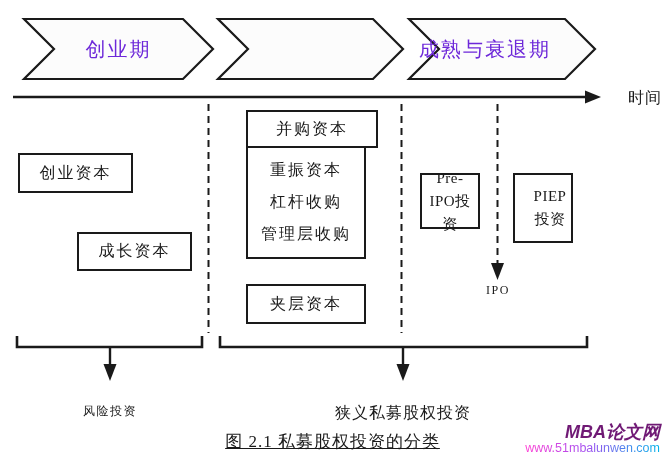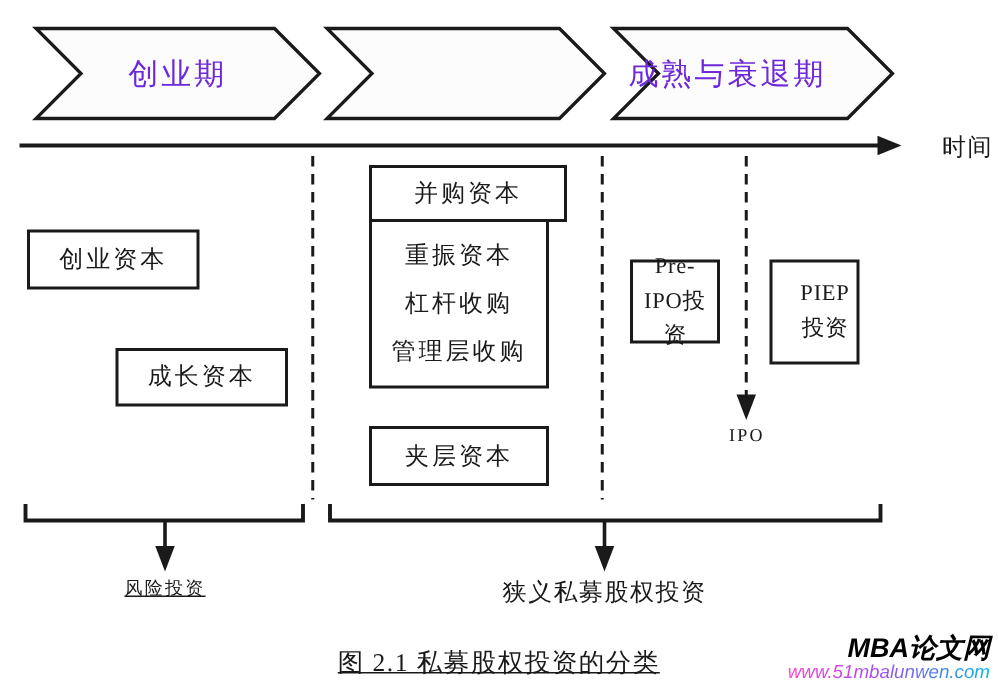--- a/index.html
+++ b/index.html
@@ -61,25 +61,25 @@
   }
 
   #watermark {
     position: absolute;
     right: 5px; top: 423px;
     text-align: right;
     font-family: "Liberation Sans", "DejaVu Sans", sans-serif;
     line-height: 1.05;
   }
   #watermark .site-name {
-    font-size: 18px; font-weight: bold; font-style: italic; color: #000000;
+    font-size: 18px; font-weight: bold; font-style: italic; color: #701a75;
     display: block;
   }
   #watermark .site-url {
-    font-size: 12.5px; font-style: italic; display: block;
+    font-size: 12.5px; display: block;
     background: linear-gradient(90deg, #ff3fd4 0%, #a44df0 45%, #00b4ea 100%);
     -webkit-background-clip: text;
     background-clip: text;
     -webkit-text-fill-color: transparent;
     color: #b24ae0;
   }
 </style>
 </head>
 <body>
 
@@ -135,22 +135,22 @@
   </div>
   <div class="cap-box" style="left:246px; top:284px; width:120px; height:40px;">
     <span>夹层资本</span>
   </div>
 
   <div class="cap-box small" style="left:420px; top:173px; width:60px; height:56px;">Pre-IPO投资</div>
   <div class="cap-box small" style="left:513px; top:173px; width:60px; height:70px;padding-left:16px;">PIEP投资</div>
 
   <div class="plain-label big-label" style="left:468px; top:283px; width:60px;">IPO</div>
 
-  <div class="plain-label big-label" style="left:40px; top:384px; width:140px;text-decoration:underline;">风险投资</div>
-  <div class="plain-label" style="left:323px; top:385px; width:160px;">狭义私募股权投资</div>
+  <div class="plain-label big-label" style="left:40px; top:403px; width:140px;">风险投资</div>
+  <div class="plain-label" style="left:323px; top:403px; width:160px;">狭义私募股权投资</div>
 
   <div id="caption">图 2.1 私募股权投资的分类</div>
 
   <div id="watermark">
     <span class="site-name">MBA论文网</span>
     <span class="site-url">www.51mbalunwen.com</span>
   </div>
 
 </div>
 

